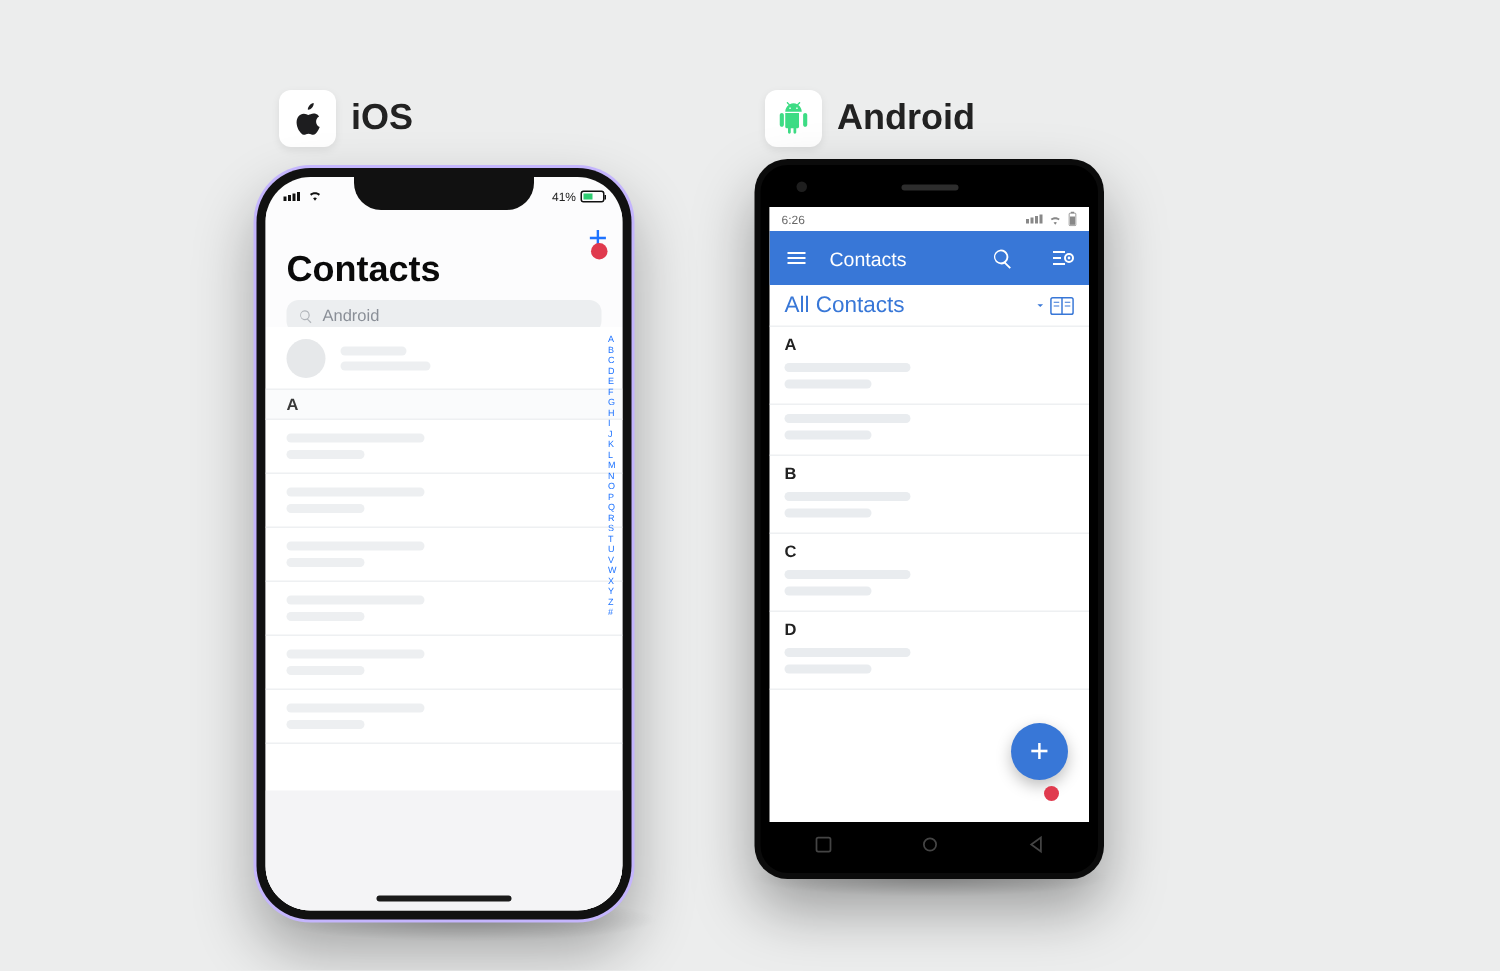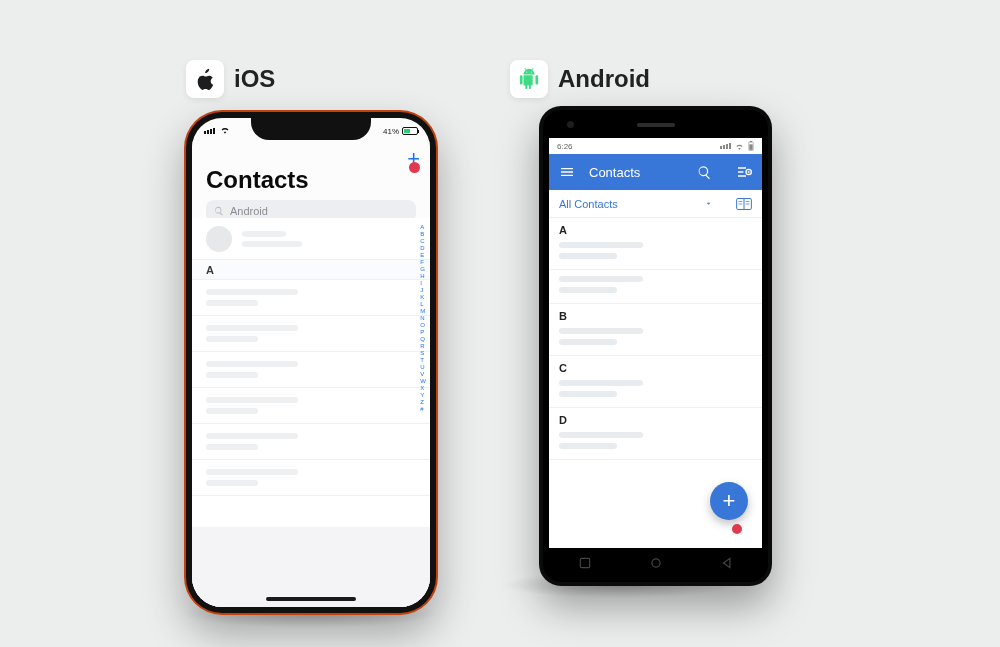--- a/index.html
+++ b/index.html
@@ -29,24 +29,24 @@
     display: flex; align-items: center; justify-content: center;
     box-shadow: 0 2px 6px rgba(0,0,0,.08);
   }
   .platform-label svg { display:block; }
   .label-ios  { top: 60px; left: 186px; }
   .label-and  { top: 60px; left: 510px; text-align: center; }
 
   
   .iphone {
     position: absolute;
-    top: 110px; left: 184px;
+    top: 110px; left: 169px;
     width: 254px; height: 505px;
     border-radius: 38px;
-    background: #c2410c; 
+    background: #c4b5fd; 
     box-shadow: 0 20px 40px rgba(0,0,0,.3);
   }
   .iphone .rim {
     position: absolute; inset: 2px;
     border-radius: 36px;
     background: #111;
   }
   .iphone .screen {
     position: absolute; inset: 8px;
     border-radius: 30px;
@@ -163,21 +163,20 @@
   }
 
   
   .android {
     position:absolute; top:106px; left:503px;
     width:233px; height:480px;
     border-radius:22px;
     background:#0b0b0b;
     box-shadow: 0 20px 40px rgba(0,0,0,.35);
     padding:4px;
-    margin-left:36px;
   }
   .android .inner {
     position:absolute; inset:4px;
     border-radius:18px;
     background:#000;
   }
   .and-earpiece{
     position:absolute; top:13px; left:50%; transform:translateX(-50%);
     width:38px; height:4px; border-radius:4px; background:#2d2d2d;
   }
@@ -204,21 +203,21 @@
     height:36px; background:#3877d7;
     display:flex; align-items:center; gap:14px;
     padding:0 10px; color:#fff;
   }
   .and-appbar .spacer{flex:1}
   .and-appbar .ttl{font-size:13px;}
 
   .and-filter{
     height:28px; padding:0 10px;
     display:flex; align-items:center; justify-content:space-between;
-    color:#3877d7; font-size:11px;
+    color:#3877d7; font-size:15px;
     border-bottom:1px solid #eef0f2;
   }
   .and-filter .left{display:flex; align-items:center; gap:6px;}
   .and-filter .drop{margin-left:80px;}
   .and-filter .right svg{display:block;}
 
   .and-section-h{
     height:18px; padding:6px 10px 0 10px;
     font-size:11px; font-weight:700; color:#222;
   }

